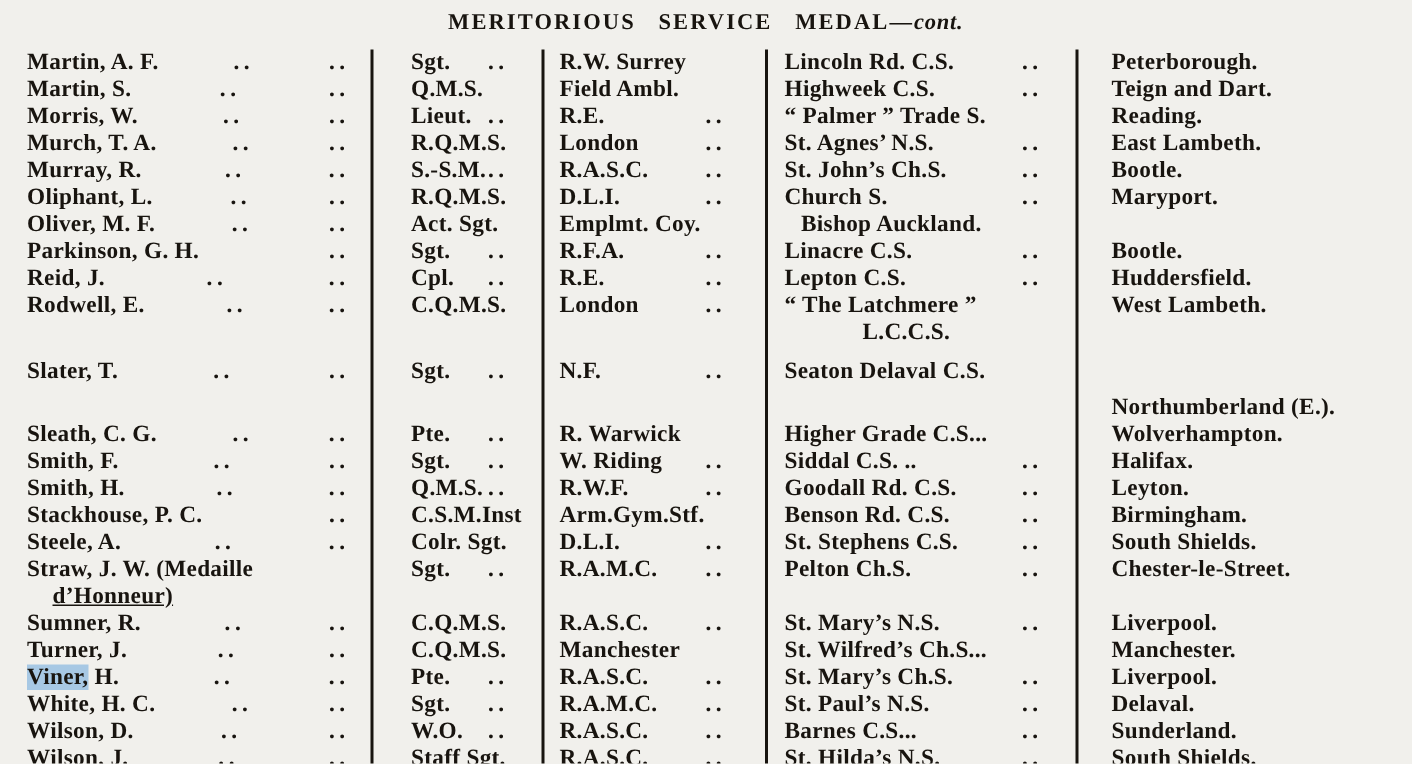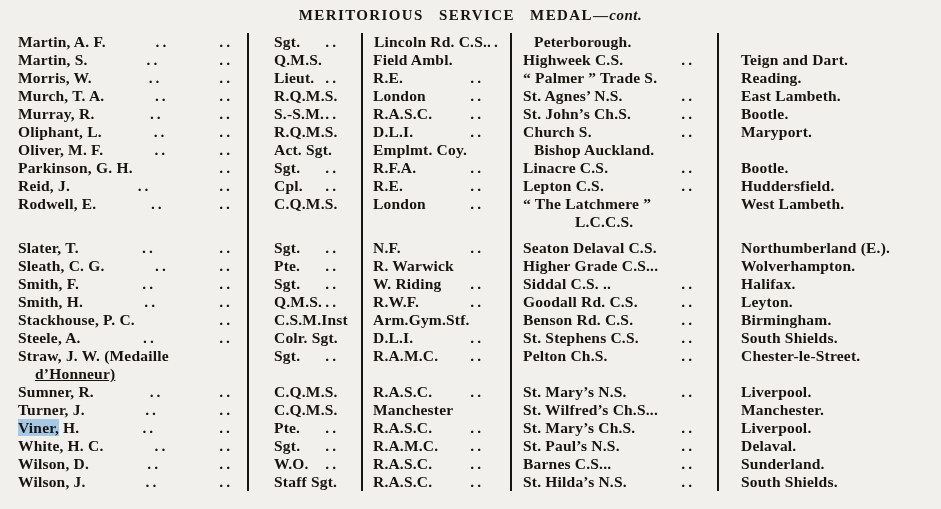--- a/index.html
+++ b/index.html
@@ -61,20 +61,23 @@
 
   <div class="table" id="medal-table">
       <div class="blk">
         <div class="row">
           <div class="c c1">
             <div class="ln"><div class="t" style="display: inline;">Martin, A. F.</div><div class="dg">..</div><div class="dg">..</div></div>
           </div>
           <div class="c c2">
             <div class="ln"><div class="t" style="display: inline;">Sgt.</div><div class="dg">..</div></div>
           </div>
+          <div class="c c3">
+            <div class="ln"><div class="t" style="display: inline;">R.W. Surrey</div></div>
+          </div>
           <div class="c c4">
             <div class="ln"><div class="t" style="display: inline;">Lincoln Rd. C.S.</div><div class="dg">..</div></div>
           </div>
           <div class="c c5">
             <div class="ln"><div class="t" style="display: inline;">Peterborough.</div></div>
           </div>
         </div>
         <div class="row">
           <div class="c c1">
             <div class="ln"><div class="t" style="display: inline;">Martin, S.</div><div class="dg">..</div><div class="dg">..</div></div>
@@ -235,21 +238,21 @@
           <div class="c c2">
             <div class="ln"><div class="t" style="display: inline;">Sgt.</div><div class="dg">..</div></div>
           </div>
           <div class="c c3">
             <div class="ln"><div class="t" style="display: inline;">N.F.</div><div class="dg">..</div></div>
           </div>
           <div class="c c4">
             <div class="ln"><div class="t" style="display: inline;">Seaton Delaval C.S.</div></div>
           </div>
           <div class="c c5">
-            <div class="ln"><div class="t" style="display: inline;">Northumberland (E.).</div></div>
+            <div class="ln"><div class="t" style="display: inline; margin-top: 24px;">Northumberland (E.).</div></div>
           </div>
         </div>
         <div class="row">
           <div class="c c1">
             <div class="ln"><div class="t" style="display: inline;">Sleath, C. G.</div><div class="dg">..</div><div class="dg">..</div></div>
           </div>
           <div class="c c2">
             <div class="ln"><div class="t" style="display: inline;">Pte.</div><div class="dg">..</div></div>
           </div>
           <div class="c c3">

